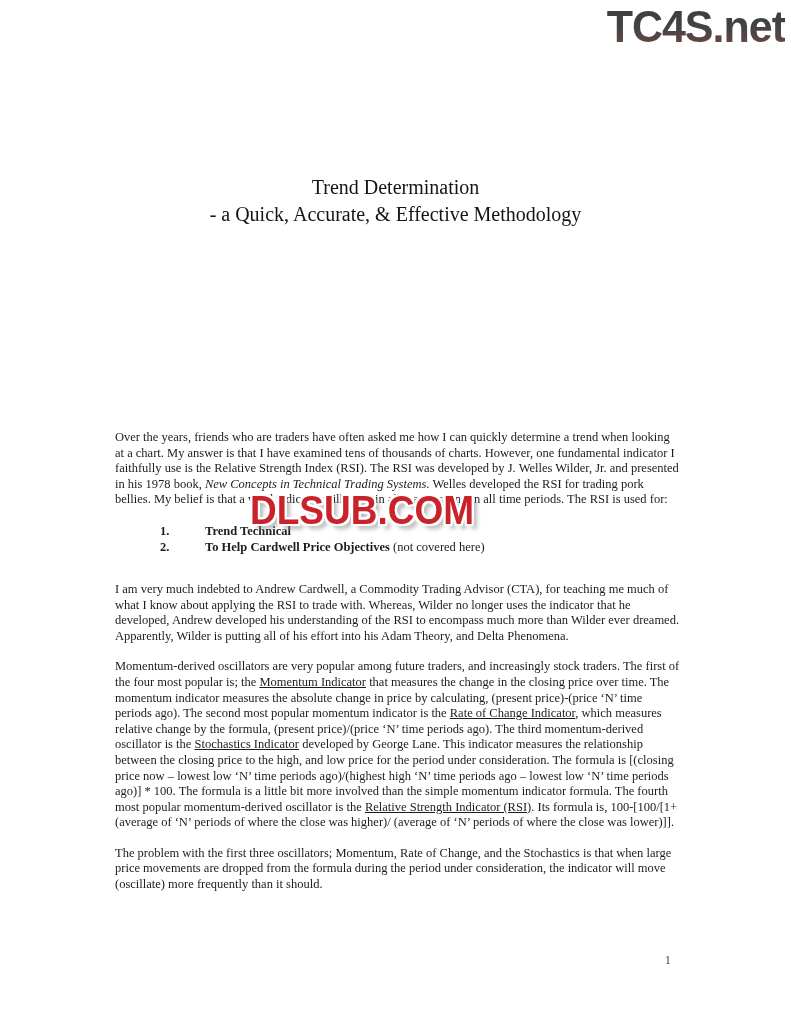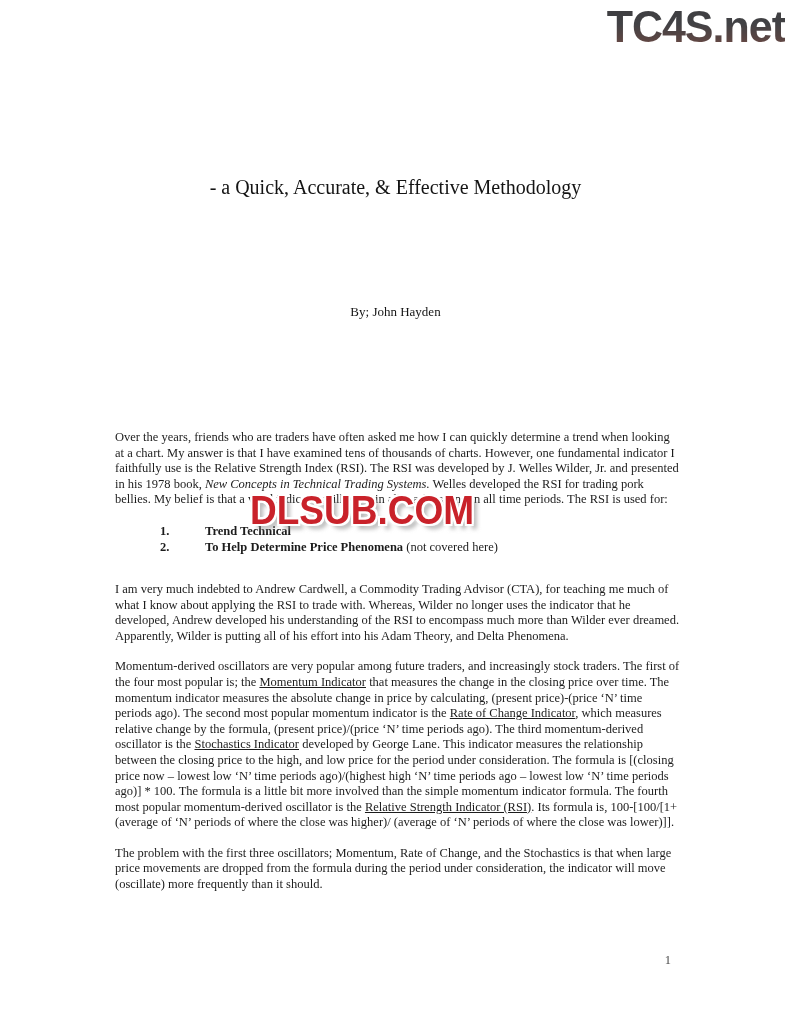--- a/index.html
+++ b/index.html
@@ -81,37 +81,37 @@
   }
 </style>
 </head>
 <body>
 
 <div class="page">
 
   <div class="top-logo">TC4S.net</div>
 
   <div class="title-block">
+    <div>Trend Determination</div>
     <div>- a Quick, Accurate, &amp; Effective Methodology</div>
   </div>
 
-  <div class="byline">By; John Hayden</div>
 
   <div class="content">
 
     <p><span>Over the years, friends who are traders have often asked me how I can quickly determine a trend when looking at a chart. My answer is that I have examined tens of thousands of charts. However, one fundamental indicator I faithfully use is the Relative Strength Index (RSI). The RSI was developed by J. Welles Wilder, Jr. and presented in his 1978 book, </span><span class="seg-i">New Concepts in Technical Trading Systems</span><span>. Welles developed the RSI for trading pork bellies. My belief is that a valid indicator will work in all markets, and in all time periods.  The RSI is used for:</span></p>
 
     <div class="num-list">
       <div class="num-row">
         <span class="num-cell">1.</span>
         <span class="num-text"><span class="bold">Trend Technical</span><span></span></span>
       </div>
       <div class="num-row">
         <span class="num-cell">2.</span>
-        <span class="num-text"><span class="bold">To Help Determine Price Phenomena</span><span> (not covered here)</span></span>
+        <span class="num-text"><span class="bold">To Help Cardwell Price Objectives</span><span> (not covered here)</span></span>
       </div>
     </div>
 
     <p style="margin-top:27px;"><span>I am very much indebted to Andrew Cardwell, a Commodity Trading Advisor (CTA), for teaching me much of what I know about applying the RSI to trade with. Whereas, Wilder no longer uses the indicator that he developed, Andrew developed his understanding of the RSI to encompass much more than Wilder ever dreamed. Apparently, Wilder is putting all of his effort into his Adam Theory, and Delta Phenomena.</span></p>
 
     <p><span>Momentum-derived oscillators are very popular among future traders, and increasingly stock traders. The first of the four most popular is; the </span><span class="seg-u">Momentum Indicator</span><span> that measures the change in the closing price over time. The momentum indicator measures the absolute change in price by calculating,  (present price)-(price ‘N’ time periods ago). The second most popular momentum indicator is the </span><span class="seg-u">Rate of Change Indicator</span><span>, which measures relative change by the formula, (present price)/(price ‘N’ time periods ago). The third momentum-derived oscillator is the </span><span class="seg-u">Stochastics Indicator</span><span> developed by George Lane. This indicator measures the relationship between the closing price to the high, and low price for the period under consideration. The formula is [(closing price now – lowest low ‘N’ time periods ago)/(highest high ‘N’ time periods ago – lowest low ‘N’ time periods ago)] * 100. The formula is a little bit more involved than the simple momentum indicator formula. The fourth most popular momentum-derived oscillator is the </span><span class="seg-u">Relative Strength Indicator (RSI)</span><span>. Its formula is, 100-[100/[1+(average of ‘N’ periods of where the close was higher)/ (average of ‘N’ periods of where the close was lower)]].</span></p>
 
     <p><span>The problem with the first three oscillators; Momentum, Rate of Change, and the Stochastics is that when large price movements are dropped from the formula during the period under consideration, the indicator will move (oscillate) more frequently than it should.</span></p>
 
 

